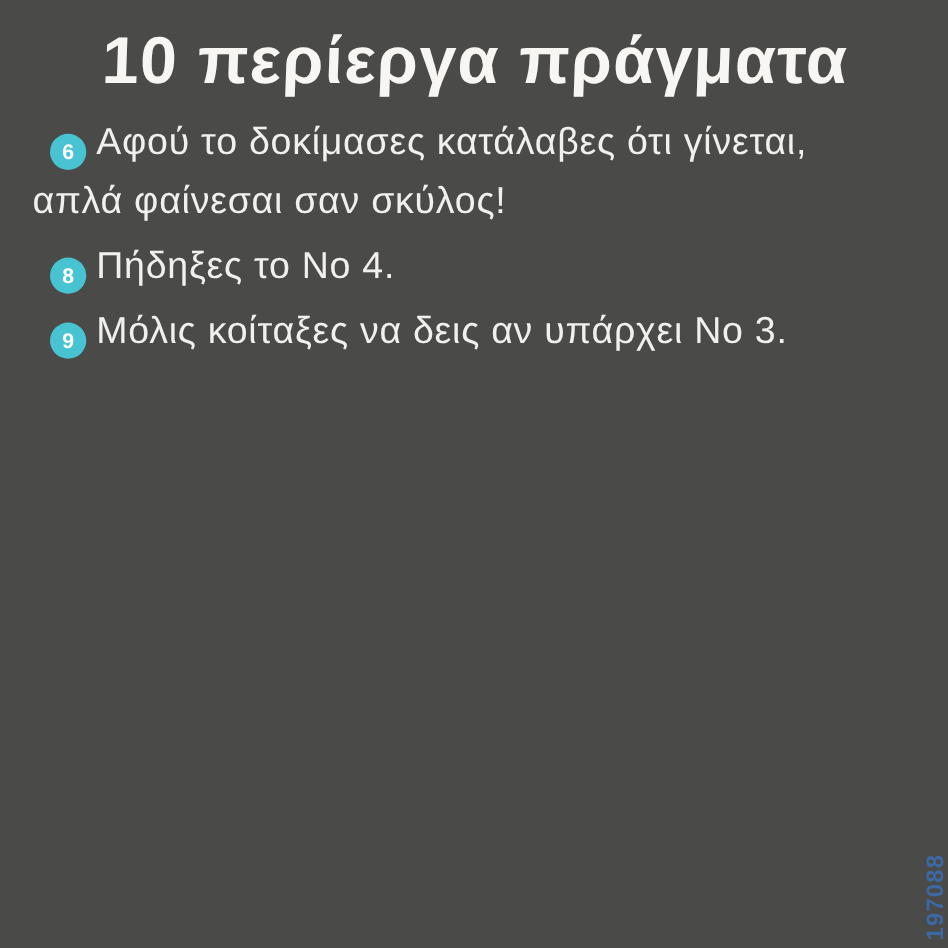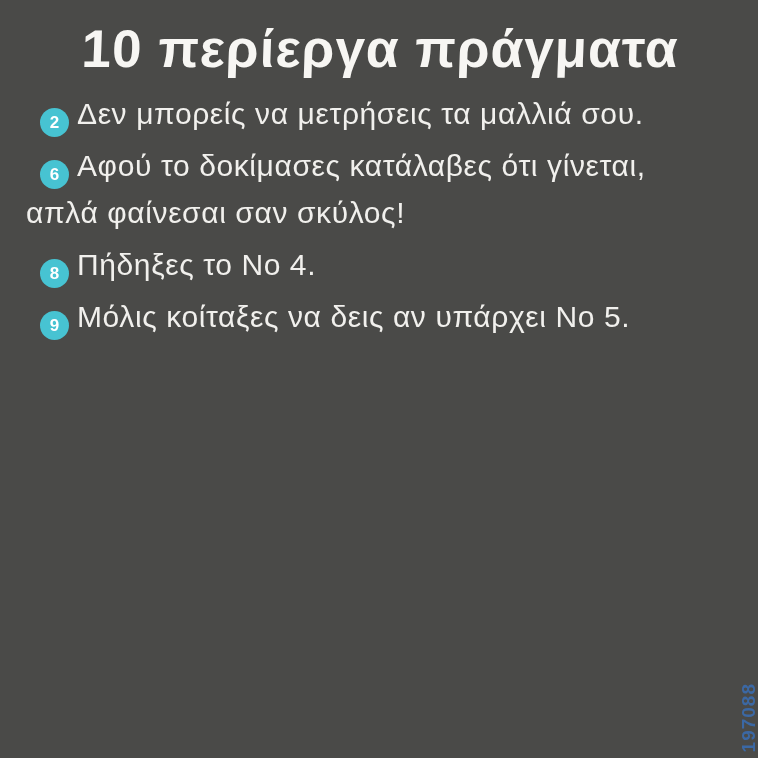--- a/index.html
+++ b/index.html
@@ -73,20 +73,19 @@
     letter-spacing:1px;
     opacity:0.95;
   }
 </style>
 </head>
 <body>
 
 <div class="page">
   <h1 class="title">10 περίεργα πράγματα</h1>
   <div class="list" id="list">
-      <div class="item"><span class="badge">2</span><span>Δεν μπορείς να μετρήσεις τα μαλλιά σου.</span></div>
       <div class="item"><span class="badge">6</span><span>Αφού το δοκίμασες κατάλαβες ότι γίνεται,
 απλά φαίνεσαι σαν σκύλος!</span></div>
       <div class="item"><span class="badge">8</span><span>Πήδηξες το Νο 4.</span></div>
-      <div class="item"><span class="badge">9</span><span>Μόλις κοίταξες να δεις αν υπάρχει Νο 5.</span></div>
+      <div class="item"><span class="badge">9</span><span>Μόλις κοίταξες να δεις αν υπάρχει Νο 3.</span></div>
     </div>
   <div class="watermark">197088</div>
 </div>
 
 </body></html>

